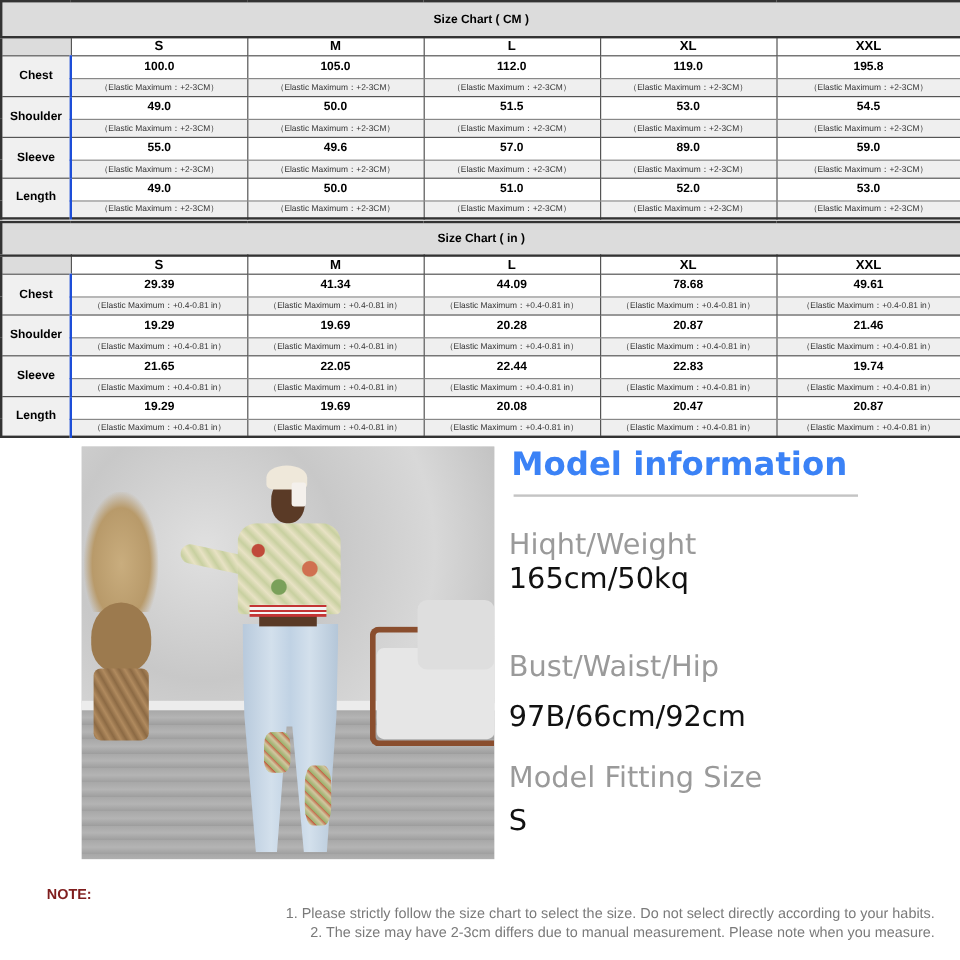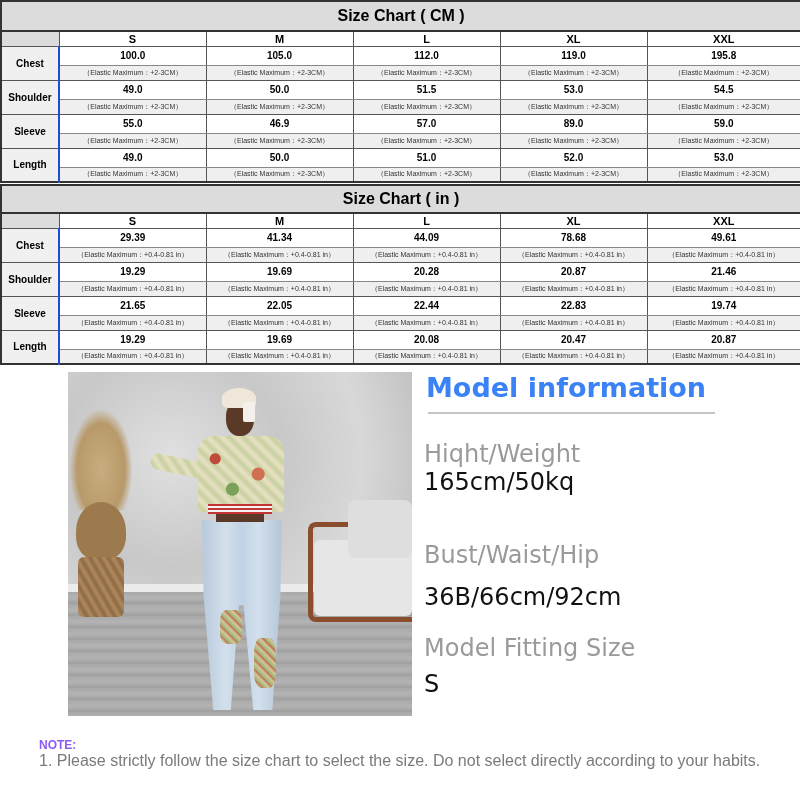--- a/index.html
+++ b/index.html
@@ -9,21 +9,21 @@
   .size-table {
     position: absolute; left: 0; width: 800px;
     border: 2px solid #333; border-collapse: collapse; table-layout: fixed;
     background: #fff;
   }
   .size-table td {
     border: 1px solid #555; text-align: center; vertical-align: middle;
     padding: 0; overflow: hidden; white-space: nowrap;
   }
   .size-table .title-cell {
-    background: #dcdcdc; font-weight: bold; font-size: 16px; border-bottom: 2px solid #333;
+    background: #dcdcdc; font-weight: bold; font-size: 10px; border-bottom: 2px solid #333;
   }
   .size-table .hdr-cell { background: #ffffff; font-weight: bold; font-size: 11px; height: 15px; }
   .size-table .hdr-blank { background: #dcdcdc; }
   .size-table .label-cell { background: #f0f0f0; font-weight: bold; font-size: 10px; border-right: 2px solid #1d4ed8; }
   .size-table .val-cell { font-weight: bold; font-size: 10px; height: 19px; background: #fff; border-bottom: 1px solid #888; }
   .size-table .note-cell { font-size: 7px; color: #333; height: 15px; background: #efefef; }
 
   #cm-table { top: 0; }
   #in-table { top: 184px; }
 
@@ -58,22 +58,22 @@
   .photo .patch1 { position: absolute; left: 32px; top: 230px; width: 22px; height: 34px; background: repeating-linear-gradient(45deg,#9aae6a 0,#d0c8a0 4px,#c06040 7px); border-radius: 30%; }
   .photo .patch2 { position: absolute; left: 66px; top: 258px; width: 22px; height: 50px; background: repeating-linear-gradient(45deg,#9aae6a 0,#d0c8a0 4px,#c06040 7px); border-radius: 30%; }
 
   .model-info { position: absolute; left: 424px; top: 372px; width: 376px; }
   .model-title { position: absolute; left: 2px; top: 0; font-family: "DejaVu Sans", sans-serif; font-weight: bold; font-size: 27px; color: #3b82f6; white-space: nowrap; }
   .model-divider { position: absolute; left: 4px; top: 40px; width: 287px; height: 0; border-top: 2px solid #c4c4c4; }
   .mi-label { position: absolute; left: 0; font-family: "DejaVu Sans", sans-serif; font-size: 24px; color: #9a9a9a; white-space: nowrap; }
   .mi-value { position: absolute; left: 0; font-family: "DejaVu Sans", sans-serif; font-size: 24px; color: #111; white-space: nowrap; }
 
   .note { position: absolute; left: 39px; top: 737px; width: 740px; font-family: "Liberation Sans", sans-serif; }
-  .note-title { font-weight: bold; font-size: 12px; color: #8b5cf6; line-height: 16px; }
-  .note-line { font-size: 16px; color: #7a7a7a; line-height: 16px; white-space: nowrap; }
+  .note-title { font-weight: bold; font-size: 12px; color: #7f1d1d; line-height: 16px; }
+  .note-line { font-size: 12px; color: #7a7a7a; line-height: 16px; white-space: nowrap; text-align: right; }
 </style>
 </head>
 <body>
 
 <table class="size-table" id="cm-table">
   <colgroup>
     <col style="width:58px">
       <col style="width:147px">
       <col style="width:147px">
       <col style="width:147px">
@@ -121,21 +121,21 @@
     <td class="note-cell">（Elastic Maximum：+2-3CM）</td>
     <td class="note-cell">（Elastic Maximum：+2-3CM）</td>
     <td class="note-cell">（Elastic Maximum：+2-3CM）</td>
     <td class="note-cell">（Elastic Maximum：+2-3CM）</td>
     <td class="note-cell">（Elastic Maximum：+2-3CM）</td>
   </tr>
 
   <tr>
     <td class="label-cell" rowspan="2">Sleeve</td>
     <td class="val-cell">55.0</td>
-    <td class="val-cell">46.9</td>
+    <td class="val-cell">49.6</td>
     <td class="val-cell">57.0</td>
     <td class="val-cell">89.0</td>
     <td class="val-cell">59.0</td>
   </tr>
   <tr>
     <td class="note-cell">（Elastic Maximum：+2-3CM）</td>
     <td class="note-cell">（Elastic Maximum：+2-3CM）</td>
     <td class="note-cell">（Elastic Maximum：+2-3CM）</td>
     <td class="note-cell">（Elastic Maximum：+2-3CM）</td>
     <td class="note-cell">（Elastic Maximum：+2-3CM）</td>
@@ -270,21 +270,22 @@
     <div class="phone"></div>
   </div>
 </div>
 
 <div class="model-info">
   <div class="model-title">Model information</div>
   <div class="model-divider"></div>
   <div class="mi-label" style="top:68px">Hiqht/Weight</div>
   <div class="mi-value" style="top:96px">165cm/50kq</div>
   <div class="mi-label" style="top:169px">Bust/Waist/Hip</div>
-  <div class="mi-value" style="top:211px">36B/66cm/92cm</div>
+  <div class="mi-value" style="top:211px">97B/66cm/92cm</div>
   <div class="mi-label" style="top:262px">Model Fitting Size</div>
   <div class="mi-value" style="top:298px">S</div>
 </div>
 
 <div class="note">
   <div class="note-title">NOTE:</div>
   <div class="note-line">1. Please strictly follow the size chart  to select the size. Do not select directly according to your habits.</div>
+  <div class="note-line">2. The size may have 2-3cm differs due to manual measurement. Please note when you measure.</div>
 </div>
 
 </body></html>

